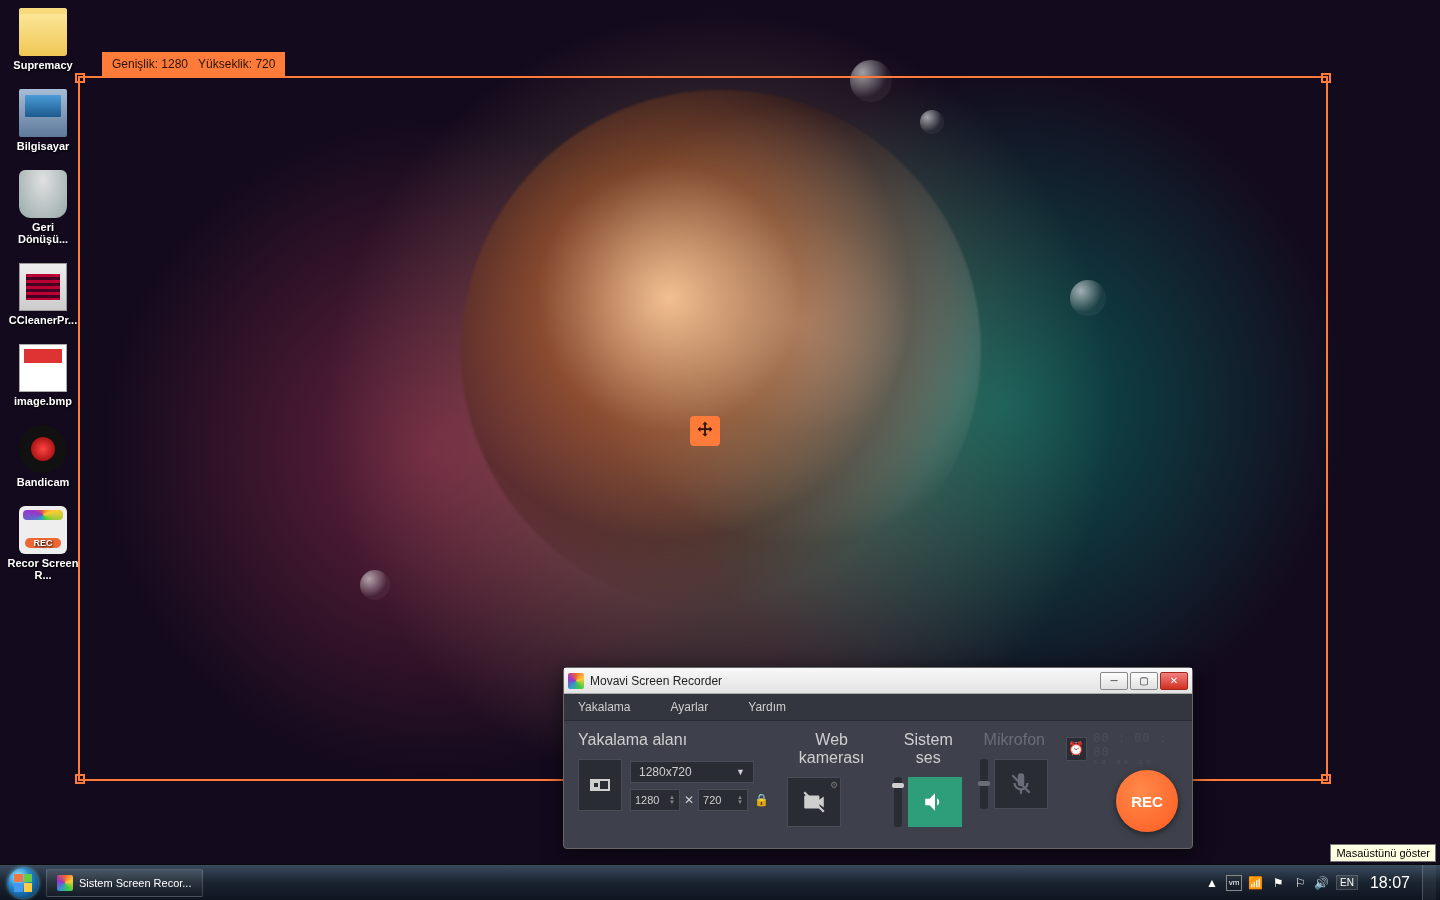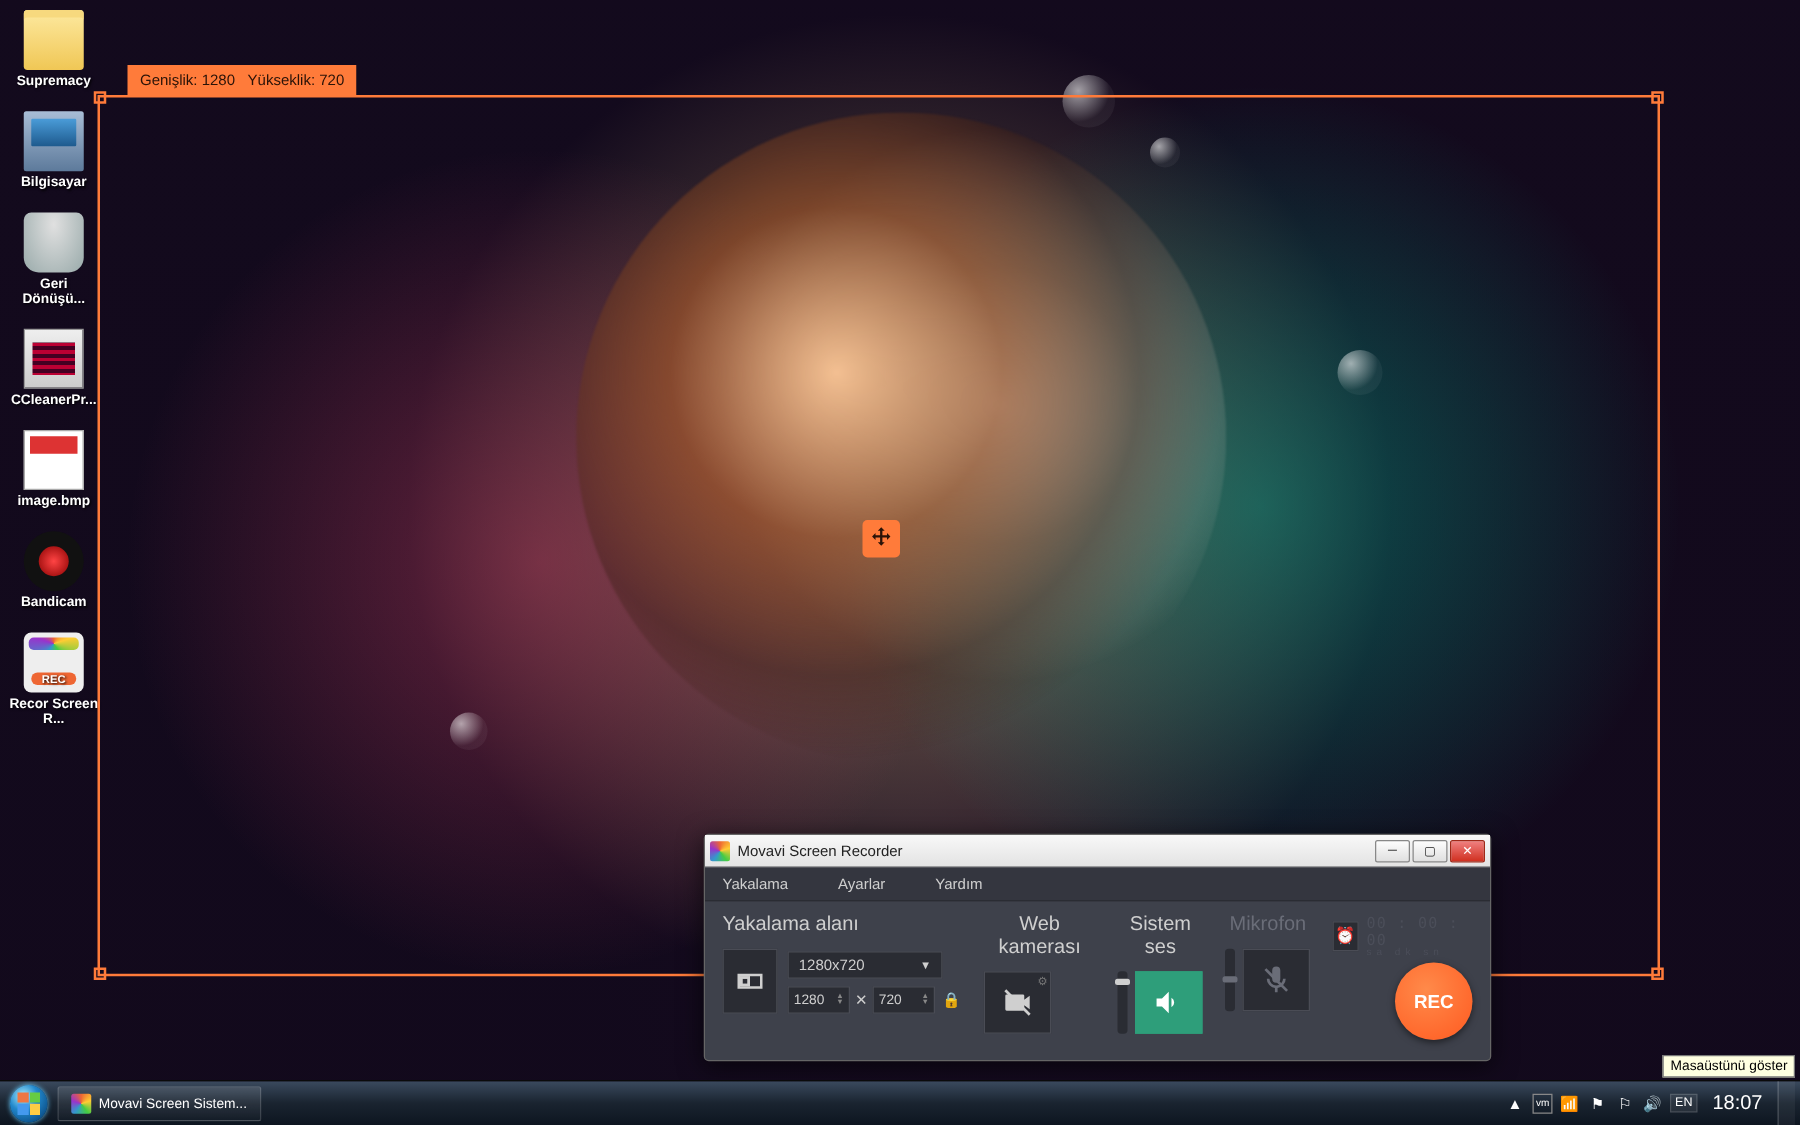--- a/index.html
+++ b/index.html
@@ -275,21 +275,21 @@
         <div class="flag">
           <div></div>
           <div></div>
           <div></div>
           <div></div>
         </div>
       </div>
   </div>
   <div class="task-item">
     <div class="ticon2"></div>
-    <span>Movavi Screen Sistem...</span>
+    <span>Sistem Screen Recor...</span>
   </div>
   <div class="tray">
     <div class="ticon3">▲</div>
     <div class="ticon3" style="font-size:8px;border:1px solid #888;padding:0 1px">vm</div>
     <div class="ticon3">📶</div>
     <div class="ticon3">⚑</div>
     <div class="ticon3">⚐</div>
     <div class="ticon3">🔊</div>
     <div class="lang">EN</div>
     <div class="clock">18:07</div>

